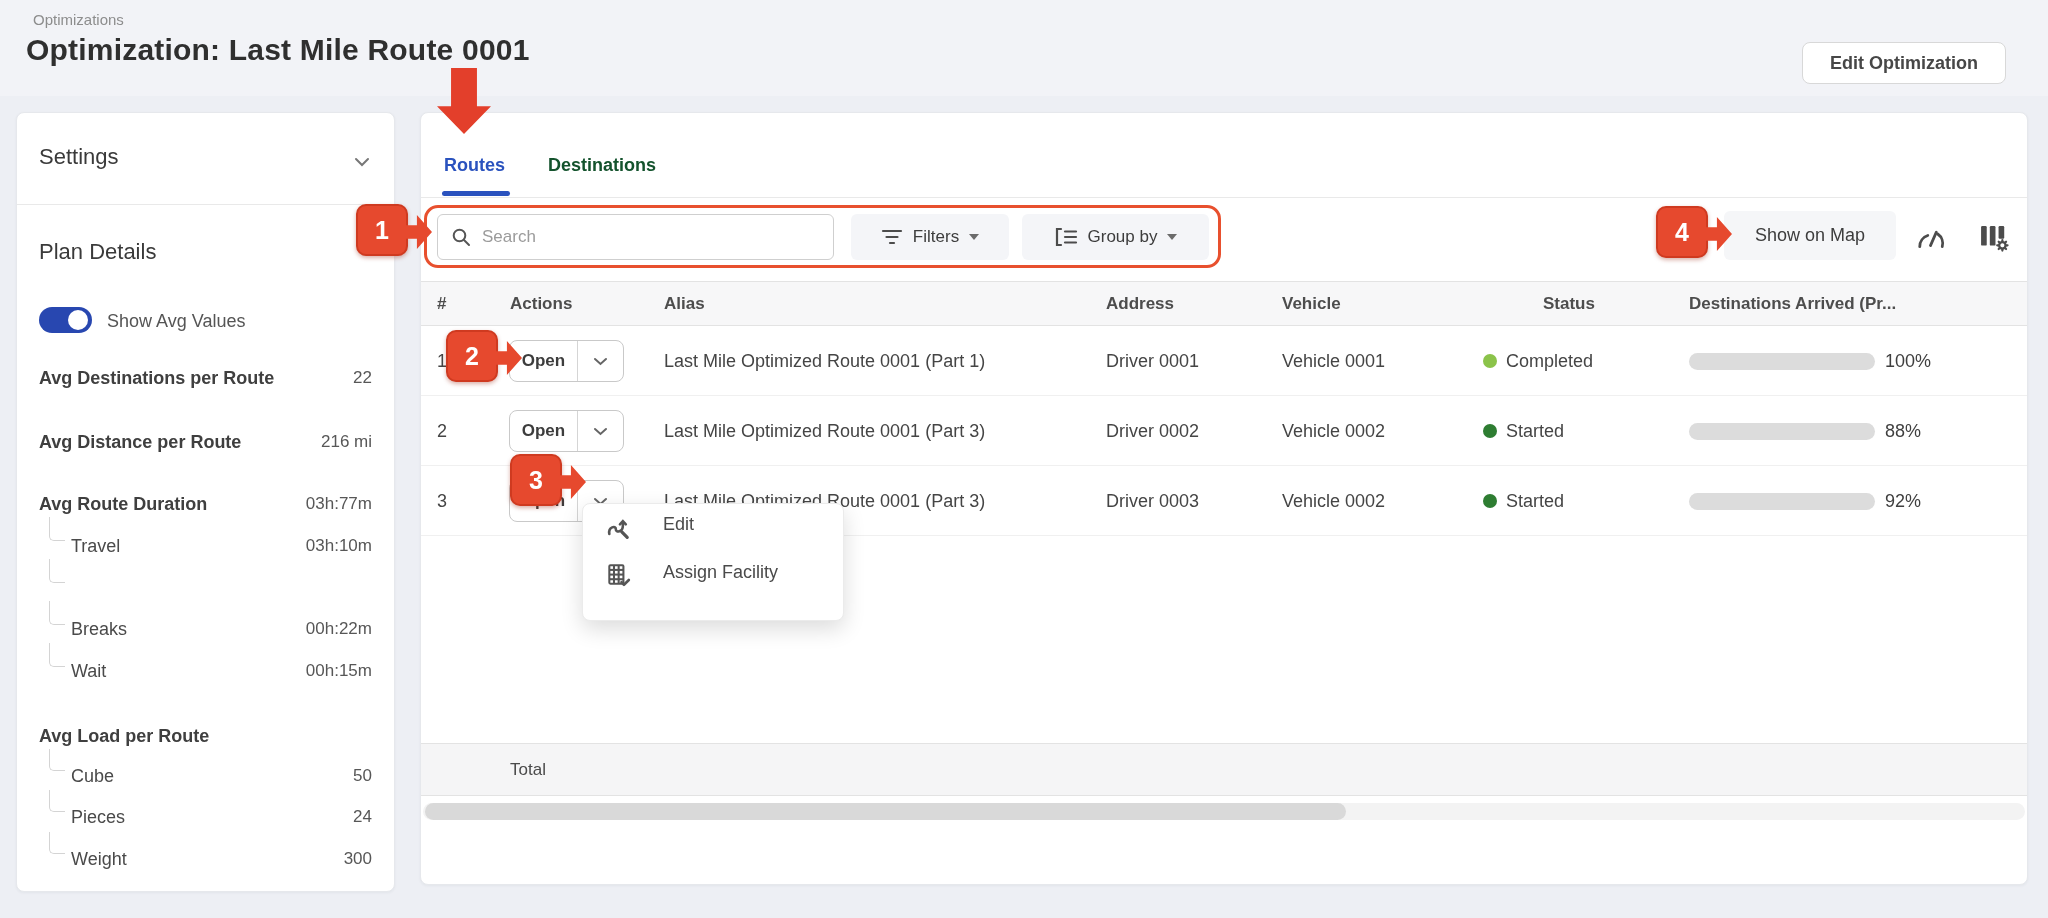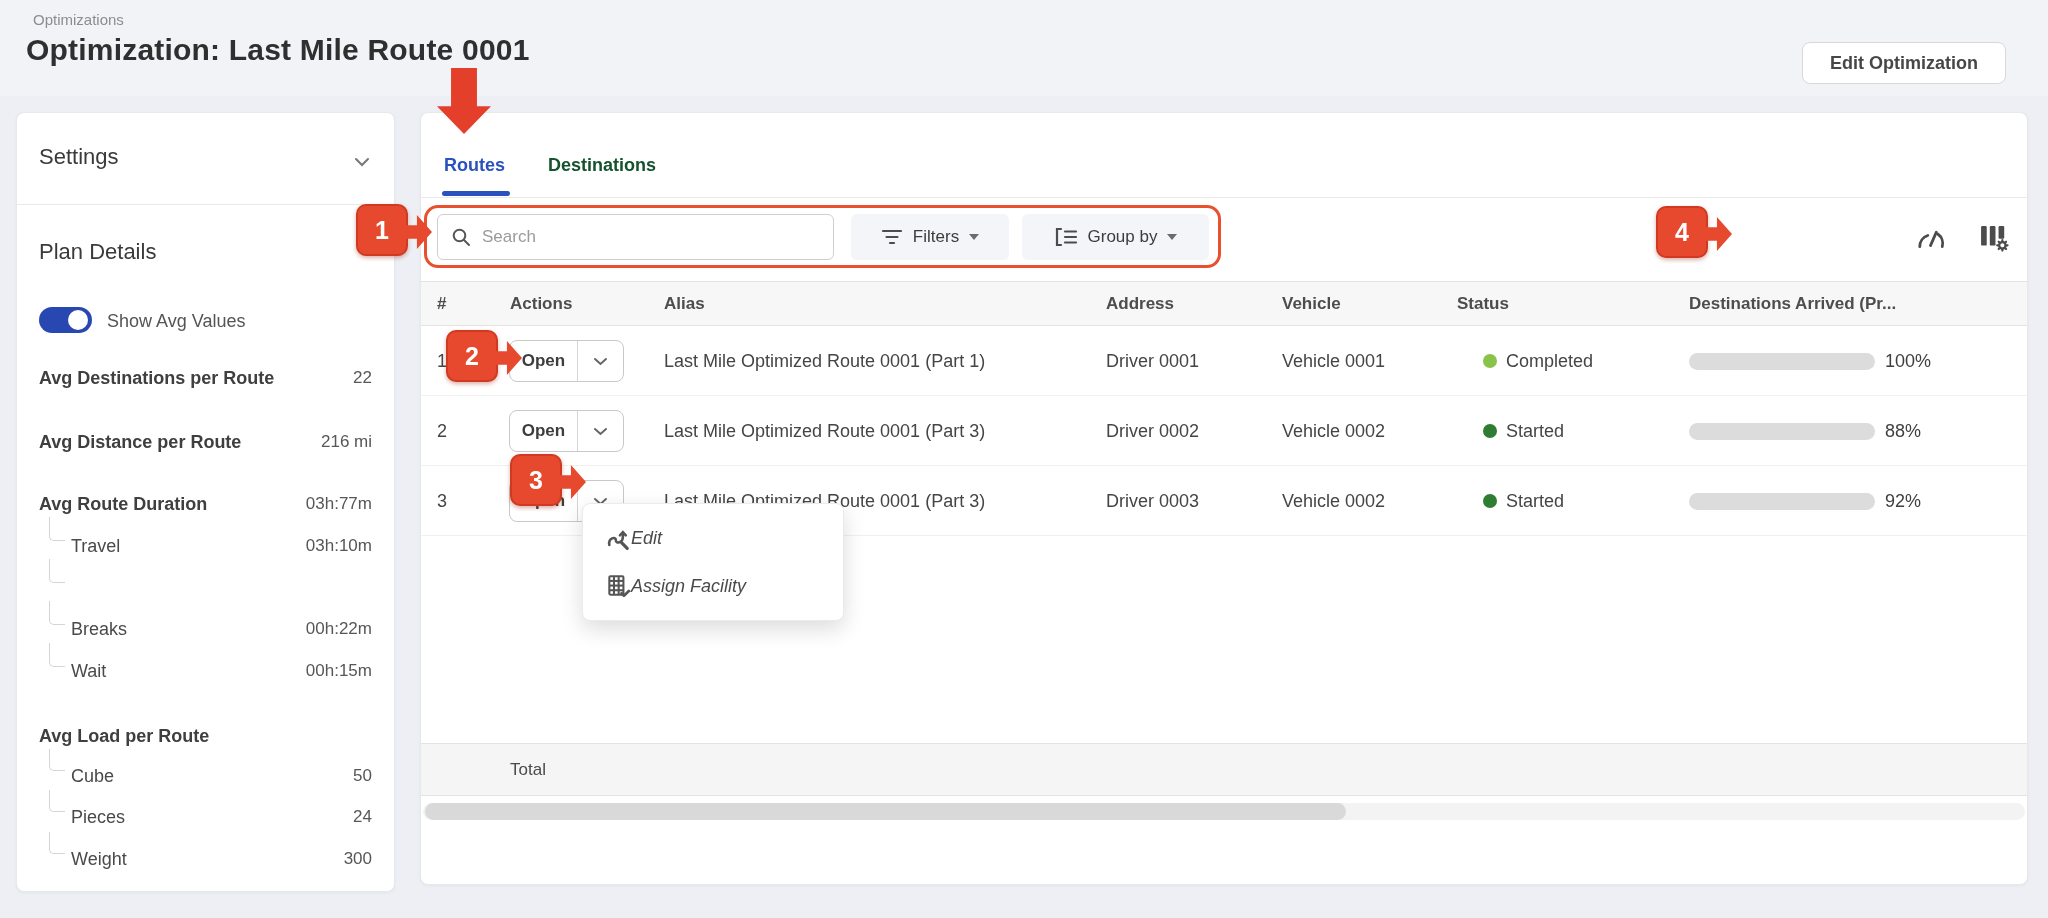--- a/index.html
+++ b/index.html
@@ -52,21 +52,21 @@
   .pfill { height:100%; border-radius:9px; background:#8bc34a; }
   .ppct { margin-left:10px; font-size:18px; color:#3f3f3f; }
 
   .total-row { position:absolute; background:#f5f5f6; border-top:1px solid #e3e3e3; border-bottom:1px solid #e3e3e3; display:flex; align-items:center; }
   .hscroll { position:absolute; background:#f3f3f3; border-radius:9px; }
   .hthumb { position:absolute; top:0; height:100%; background:#d9d9d9; border-radius:9px; }
   .records { position:absolute; display:flex; align-items:center; justify-content:center; font-size:17px; color:#4a4a4a; }
 
   
   .menu { position:absolute; background:#fff; border:1px solid #ebebeb; border-radius:8px; box-shadow:0 8px 22px rgba(0,0,0,.14); padding:10px 0; }
-  .menu-item { height:48px; display:flex; align-items:center; padding:0 20px 0 22px; gap:0; font-size:18px; color:#4a4a4a; cursor:pointer;font-style:italic; }
+  .menu-item { height:48px; display:flex; align-items:flex-start; padding:0 20px 0 22px; gap:32px; font-size:18px; color:#4a4a4a; cursor:pointer; }
 
   
   .badge { position:absolute; width:52px; height:52px; background:#e6492e; border:2px solid #cf3a20; border-radius:10px; display:flex; align-items:center; justify-content:center; color:#fff; font-size:25px; font-weight:700; z-index:40; box-shadow:0 2px 4px rgba(150,30,10,.35); }
   .badge .rarrow { position:absolute; left:48px; top:9px; width:26px; height:34px; background:#e6492e; clip-path:polygon(0 30%,42% 30%,42% 0,100% 50%,42% 100%,42% 70%,0 70%); }
   .down-arrow { position:absolute; background:#e33f2b; clip-path:polygon(26% 0,74% 0,74% 58%,100% 58%,50% 100%,0 58%,26% 58%); z-index:40; }
 
   .icon-btn { position:absolute; display:flex; align-items:center; justify-content:center; cursor:pointer; }
 </style>
 </head>
 <body>
@@ -174,20 +174,23 @@
             <path d="M7 2 H3 V18 H7"></path>
             <line x1="11" y1="4.5" x2="22" y2="4.5"></line>
             <line x1="11" y1="10" x2="22" y2="10"></line>
             <line x1="11" y1="15.5" x2="22" y2="15.5"></line>
           </g>
         </svg>
       <span>Group by</span>
       <span class="caret"></span>
     </div>
 
+    <div class="tool-btn" style="left:1303px; top:98px; width:172px; height:49px; font-size:18px; background:#f5f6f8;">
+      <span>Show on Map</span>
+    </div>
     <div class="icon-btn" style="left:1488px; top:104px; width:44px; height:40px;">
       <svg width="30" height="26" viewBox="0 0 28 24">
           <g stroke="#4c4c4c" stroke-width="2.6" stroke-linecap="round" fill="none">
             <path d="M3.5 21 A10.8 10.8 0 0 1 11 10.6"></path>
             <path d="M20.3 9.2 A10.8 10.8 0 0 1 24.5 21"></path>
             <path d="M13.5 20 L19 7.5"></path>
           </g>
         </svg>
     </div>
     <div class="icon-btn" style="left:1549px; top:102px; width:48px; height:44px;">
@@ -205,21 +208,21 @@
           </g>
       </svg>
     </div>
 
     <div class="thead" style="left:0; top:168px; width:1606px; height:45px;">
       <div class="th" style="left:16px;">#</div>
       <div class="th" style="left:89px;">Actions</div>
       <div class="th" style="left:243px;">Alias</div>
       <div class="th" style="left:685px;">Address</div>
       <div class="th" style="left:861px;">Vehicle</div>
-      <div class="th" style="left:1036px;text-align:right;">Status</div>
+      <div class="th" style="left:1122px;text-align:right;">Status</div>
       <div class="th" style="left:1268px;">Destinations Arrived (Pr...</div>
     </div>
 
     <div class="trow" style="left:0; top:213px; width:1606px;">
       <div class="td" style="left:16px;">1</div>
       <div class="td" style="left:88px;">
         <div class="open-btn">
           <span class="lbl">Open</span>
           <span class="chv">
               <svg width="15" height="9" viewBox="0 0 15 9">

